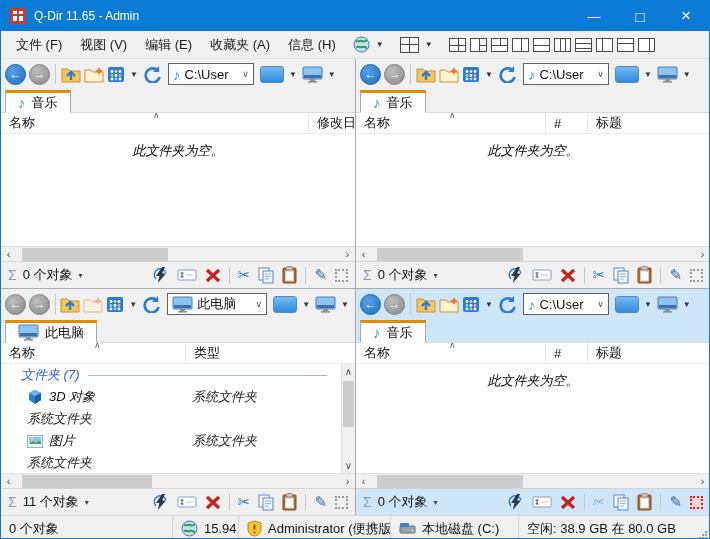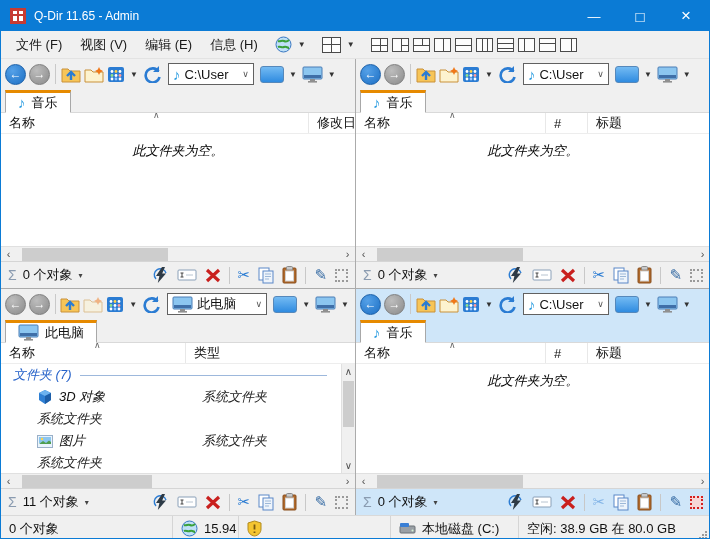--- a/index.html
+++ b/index.html
@@ -58,23 +58,23 @@
   .tabstrip { height:24px; background:#f0f0f0; display:flex; align-items:flex-end; padding-left:4px; flex:0 0 auto; border-bottom:1px solid #d9d9d9; }
   .tab { height:23px; margin-bottom:-1px; background:#fff; border:1px solid #a8a8a8; border-bottom:1px solid #fff; border-top:3px solid #e68a00; display:flex; align-items:center; gap:6px; padding:0 12px; font-size:13px; }
 
   .pbody { flex:1 1 auto; position:relative; display:flex; flex-direction:column; overflow:hidden; background:#fff; }
   .cols { height:21px; display:flex; position:relative; border-bottom:1px solid #ededed; flex:0 0 auto; font-size:13px; background:#fff; }
   .col { display:flex; align-items:center; padding:0 8px; border-right:1px solid #e8e8e8; white-space:nowrap; overflow:hidden; }
   .caret { position:absolute; top:-3px; font-size:9px; color:#666; }
   .content { flex:1 1 auto; overflow:hidden; position:relative;font-style:italic; }
   .empty { text-align:center; padding-top:8px; color:#000; }
 
-  .group { display:flex; align-items:center; gap:8px; height:22px; padding-left:12px; color:#2662c9; }
+  .group { display:flex; align-items:center; gap:8px; height:22px; padding-left:20px; color:#2662c9; }
   .group .gline { flex:1; height:1px; background:#9db8dc; margin-right:14px; }
-  .frow { display:flex; align-items:center; height:22px; padding-left:36px; }
+  .frow { display:flex; align-items:center; height:22px; padding-left:26px; }
   .frow .fname { width:165px; display:flex; align-items:center; gap:6px; white-space:nowrap; overflow:hidden; }
   .frow .ftype { color:#222; }
 
   .hscroll { height:15px; background:#f0f0f0; border-top:1px solid #e0e0e0; display:flex; align-items:center; flex:0 0 auto; }
   .harr { width:15px; text-align:center; font-size:11px; color:#505050; line-height:14px; }
   .htrack { flex:1; height:15px; position:relative; }
   .hthumb { position:absolute; top:1px; bottom:1px; left:2%; width:45%; background:#cdcdcd; }
   .vscroll { position:absolute; top:0; right:0; bottom:0; width:14px; background:#f0f0f0; border-left:1px solid #e0e0e0; display:flex; flex-direction:column; align-items:center; }
   .varr { height:15px; font-size:10px; color:#505050; line-height:15px; }
   .vtrack { flex:1; width:100%; position:relative; }
@@ -123,20 +123,21 @@
       <span class="winbtn">—</span>
       <span class="winbtn max">□</span>
       <span class="winbtn close">×</span>
     </div>
   </div>
 
   <div class="menubar">
     <span class="menuitem">文件 (F)</span>
     <span class="menuitem">视图 (V)</span>
     <span class="menuitem">编辑 (E)</span>
+    <span class="menuitem">收藏夹 (A)</span>
     <span class="menuitem">信息 (H)</span>
     <div class="mb-icons">
       <span class="tbtn icon-globe">
           <svg width="17" height="17" viewBox="0 0 17 17">
             <circle cx="8.5" cy="8.5" r="7.5" fill="#bfe0f7" stroke="#3a78c2"></circle>
             <path d="M3 5c2 1 4-1 6 0s4 0 5-1" fill="none" stroke="#3aa13a" stroke-width="2"></path>
             <path d="M3 11c2-1 4 1 6 0s4 1 5 1" fill="none" stroke="#3aa13a" stroke-width="2"></path>
           </svg>
         </span>
       <span class="dd">▼</span>
@@ -778,20 +779,21 @@
         </span>
       <span>15.94</span>
     </div>
     <div class="seg user">
       <span class="icon-shield">
           <svg width="15" height="17" viewBox="0 0 15 17">
             <path d="M7.5 1L14 3v6c0 4-3 6.5-6.5 7C4 15.5 1 13 1 9V3z" fill="#f4c530" stroke="#b08a1e"></path>
             <path d="M7.5 4.5v5M7.5 11.5v1.5" stroke="#7a5a10" stroke-width="1.8"></path>
           </svg>
         </span>
+      <span>Administrator (便携版</span>
     </div>
     <div class="seg drive">
       <span class="icon-drive">
           <svg width="17" height="13" viewBox="0 0 17 13">
             <rect x="1" y="4" width="15" height="7" rx="1" fill="#9aa0a6" stroke="#6a7076"></rect>
             <rect x="1" y="1" width="9" height="4" rx="1" fill="#3a7fd5"></rect>
             <circle cx="13.5" cy="8.5" r="1" fill="#d5f3d5"></circle>
           </svg>
         </span>
       <span>本地磁盘 (C:)</span>

